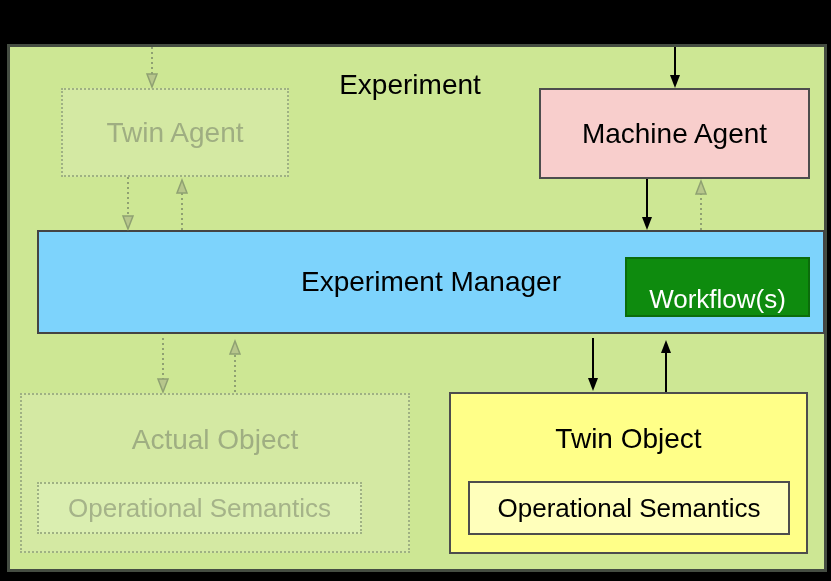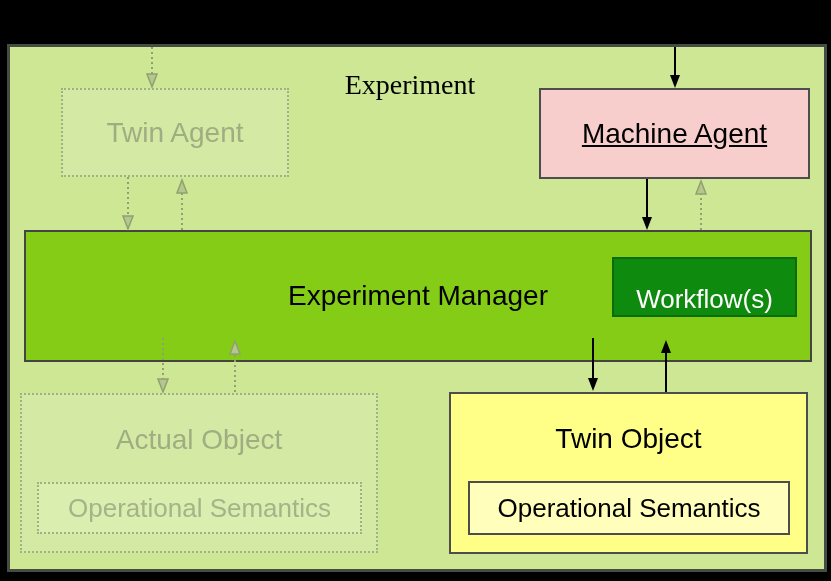--- a/index.html
+++ b/index.html
@@ -15,42 +15,42 @@
     position:absolute;left:7px;top:44px;width:820px;height:528px;
     box-sizing:border-box;border:3px solid #454d42;background:#cde794;
   }
 
   .node{position:absolute;box-sizing:border-box;}
   .flexc{display:flex;align-items:center;justify-content:center;text-align:center;}
 
   
   .diagram-title{
     position:absolute;left:280px;top:66px;width:260px;height:38px;
-    font-size:28px;color:#000;font-family:Liberation Serif, serif;
+    font-size:28px;color:#000;
   }
 
   
   .faded-box{
     border:2px dotted #9fb183;
     background:#d4e9a3;
     color:#9fae82;
   }
   .faded-box .inner-faded{
     position:absolute;box-sizing:border-box;
     border:2px dotted #9fb183;background:#daeeb0;color:#a5b389;
   }
 
   
   .machine-agent{
     left:539px;top:88px;width:271px;height:91px;
-    background:#f8cecc;border:2px solid #4d4d4d;font-size:28px;color:#000;text-decoration:underline;
+    background:#f8cecc;border:2px solid #4d4d4d;font-size:28px;color:#000;
   }
   .exp-manager{
-    left:24px;top:230px;width:788px;height:132px;
-    background:#84cc16;border:2px solid #444;color:#000;
+    left:37px;top:230px;width:788px;height:104px;
+    background:#7dd3fc;border:2px solid #444;color:#000;
   }
   .exp-manager .em-label{
     position:absolute;left:0;right:0;top:50%;transform:translateY(-50%);
     text-align:center;font-size:28px;line-height:34px;
   }
   .workflow{
     position:absolute;left:586px;top:25px;width:181px;height:56px;
     background:#0e8b0e;border:2px solid #0b6c0b;color:#fff;font-size:26px;align-items:flex-end;
   }
   .twin-object{
@@ -65,21 +65,21 @@
   .twin-object .inner-solid{
     position:absolute;left:17px;top:87px;width:322px;height:54px;
     box-sizing:border-box;background:#ffffbb;border:2px solid #4d4d4d;
     display:flex;align-items:center;justify-content:center;
     font-size:26px;color:#000;
   }
   .user-agent{
     left:61px;top:88px;width:228px;height:89px;font-size:28px;
   }
   .actual-object{
-    left:20px;top:393px;width:358px;height:160px;
+    left:20px;top:393px;width:390px;height:160px;
   }
   .actual-object .inner-faded{
     left:15px;top:87px;width:325px;height:52px;
     display:flex;align-items:center;justify-content:center;font-size:26px;
   }
 
   svg.arrows{position:absolute;left:0;top:0;width:831px;height:581px;pointer-events:none;}
 </style>
 </head>
 <body>

